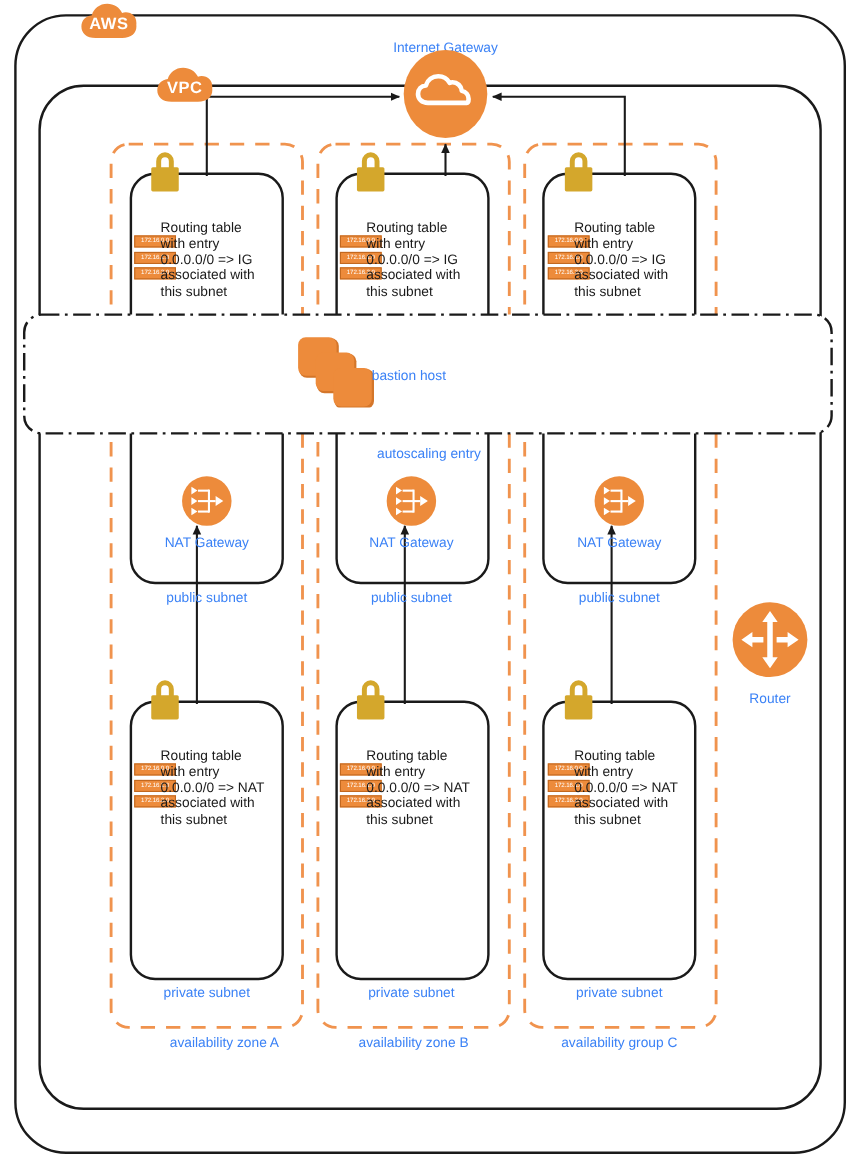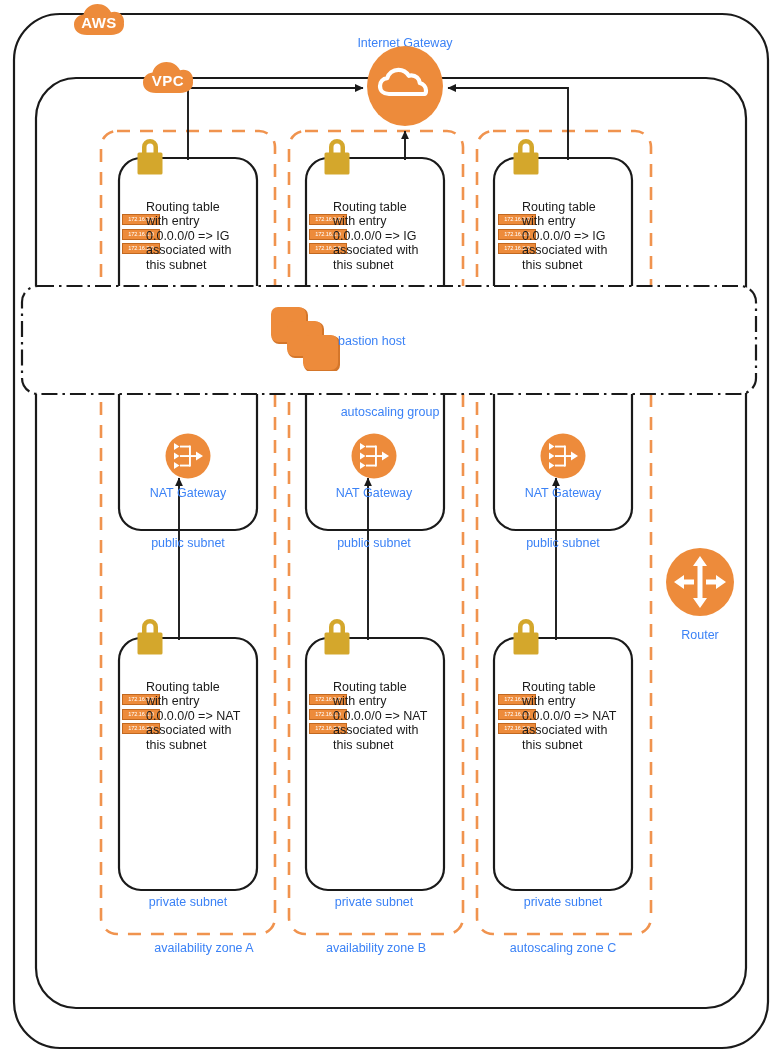--- a/index.html
+++ b/index.html
@@ -109,21 +109,21 @@
       <rect x="3" y="3" width="36" height="36" rx="7" ry="7" fill="#D4762A"></rect>
       <rect x="2" y="2" width="35" height="35" rx="7" ry="7" fill="#ED8B3B"></rect>
       <rect x="19" y="17" width="36" height="36" rx="7" ry="7" fill="#D4762A"></rect>
       <rect x="18" y="16" width="35" height="35" rx="7" ry="7" fill="#ED8B3B"></rect>
       <rect x="35" y="31" width="36" height="36" rx="7" ry="7" fill="#D4762A"></rect>
       <rect x="34" y="30" width="35" height="35" rx="7" ry="7" fill="#ED8B3B"></rect>
     </svg>
   </div>
   <div class="txt" style="left:338px;top:334px;">bastion host</div>
 
-  <div class="txt ctr" style="left:390px;top:405px;">autoscaling group</div>
+  <div class="txt ctr" style="left:390px;top:405px;">autoscaling entry</div>
 
   <div class="iconwrap" style="left:150px;top:158px;">
     <svg width="38" height="42" viewBox="0 0 38 42">
       <path d="M11,19 L11,12 A8,8 0 0 1 27,12 L27,19 L22.5,19 L22.5,12 A3.5,3.5 0 0 0 15.5,12 L15.5,19 Z" fill="#D4A72C"></path>
       <rect x="6.5" y="17.5" width="25" height="22" rx="1.5" ry="1.5" fill="#D4A72C"></rect>
     </svg>
   </div>
   <div class="rt-block" style="left:122px;top:200px;">
     <div class="badges">
       <span class="badge">172.16.0.0</span>
@@ -253,15 +253,15 @@
   </div>
   <div class="rt-block" style="left:498px;top:680px;">
     <div class="badges">
       <span class="badge">172.16.0.0</span>
       <span class="badge">172.16.1.0</span>
       <span class="badge">172.16.2.0</span>
     </div>
     <div class="rt-text">Routing table with entry 0.0.0.0/0 =&gt; NAT associated with this subnet</div>
   </div>
   <div class="txt ctr" style="left:563px;top:895px;">private subnet</div>
-  <div class="txt ctr" style="left:563px;top:941px;">autoscaling zone C</div>
+  <div class="txt ctr" style="left:563px;top:941px;">availability group C</div>
 
 </div>
 
 </body></html>

